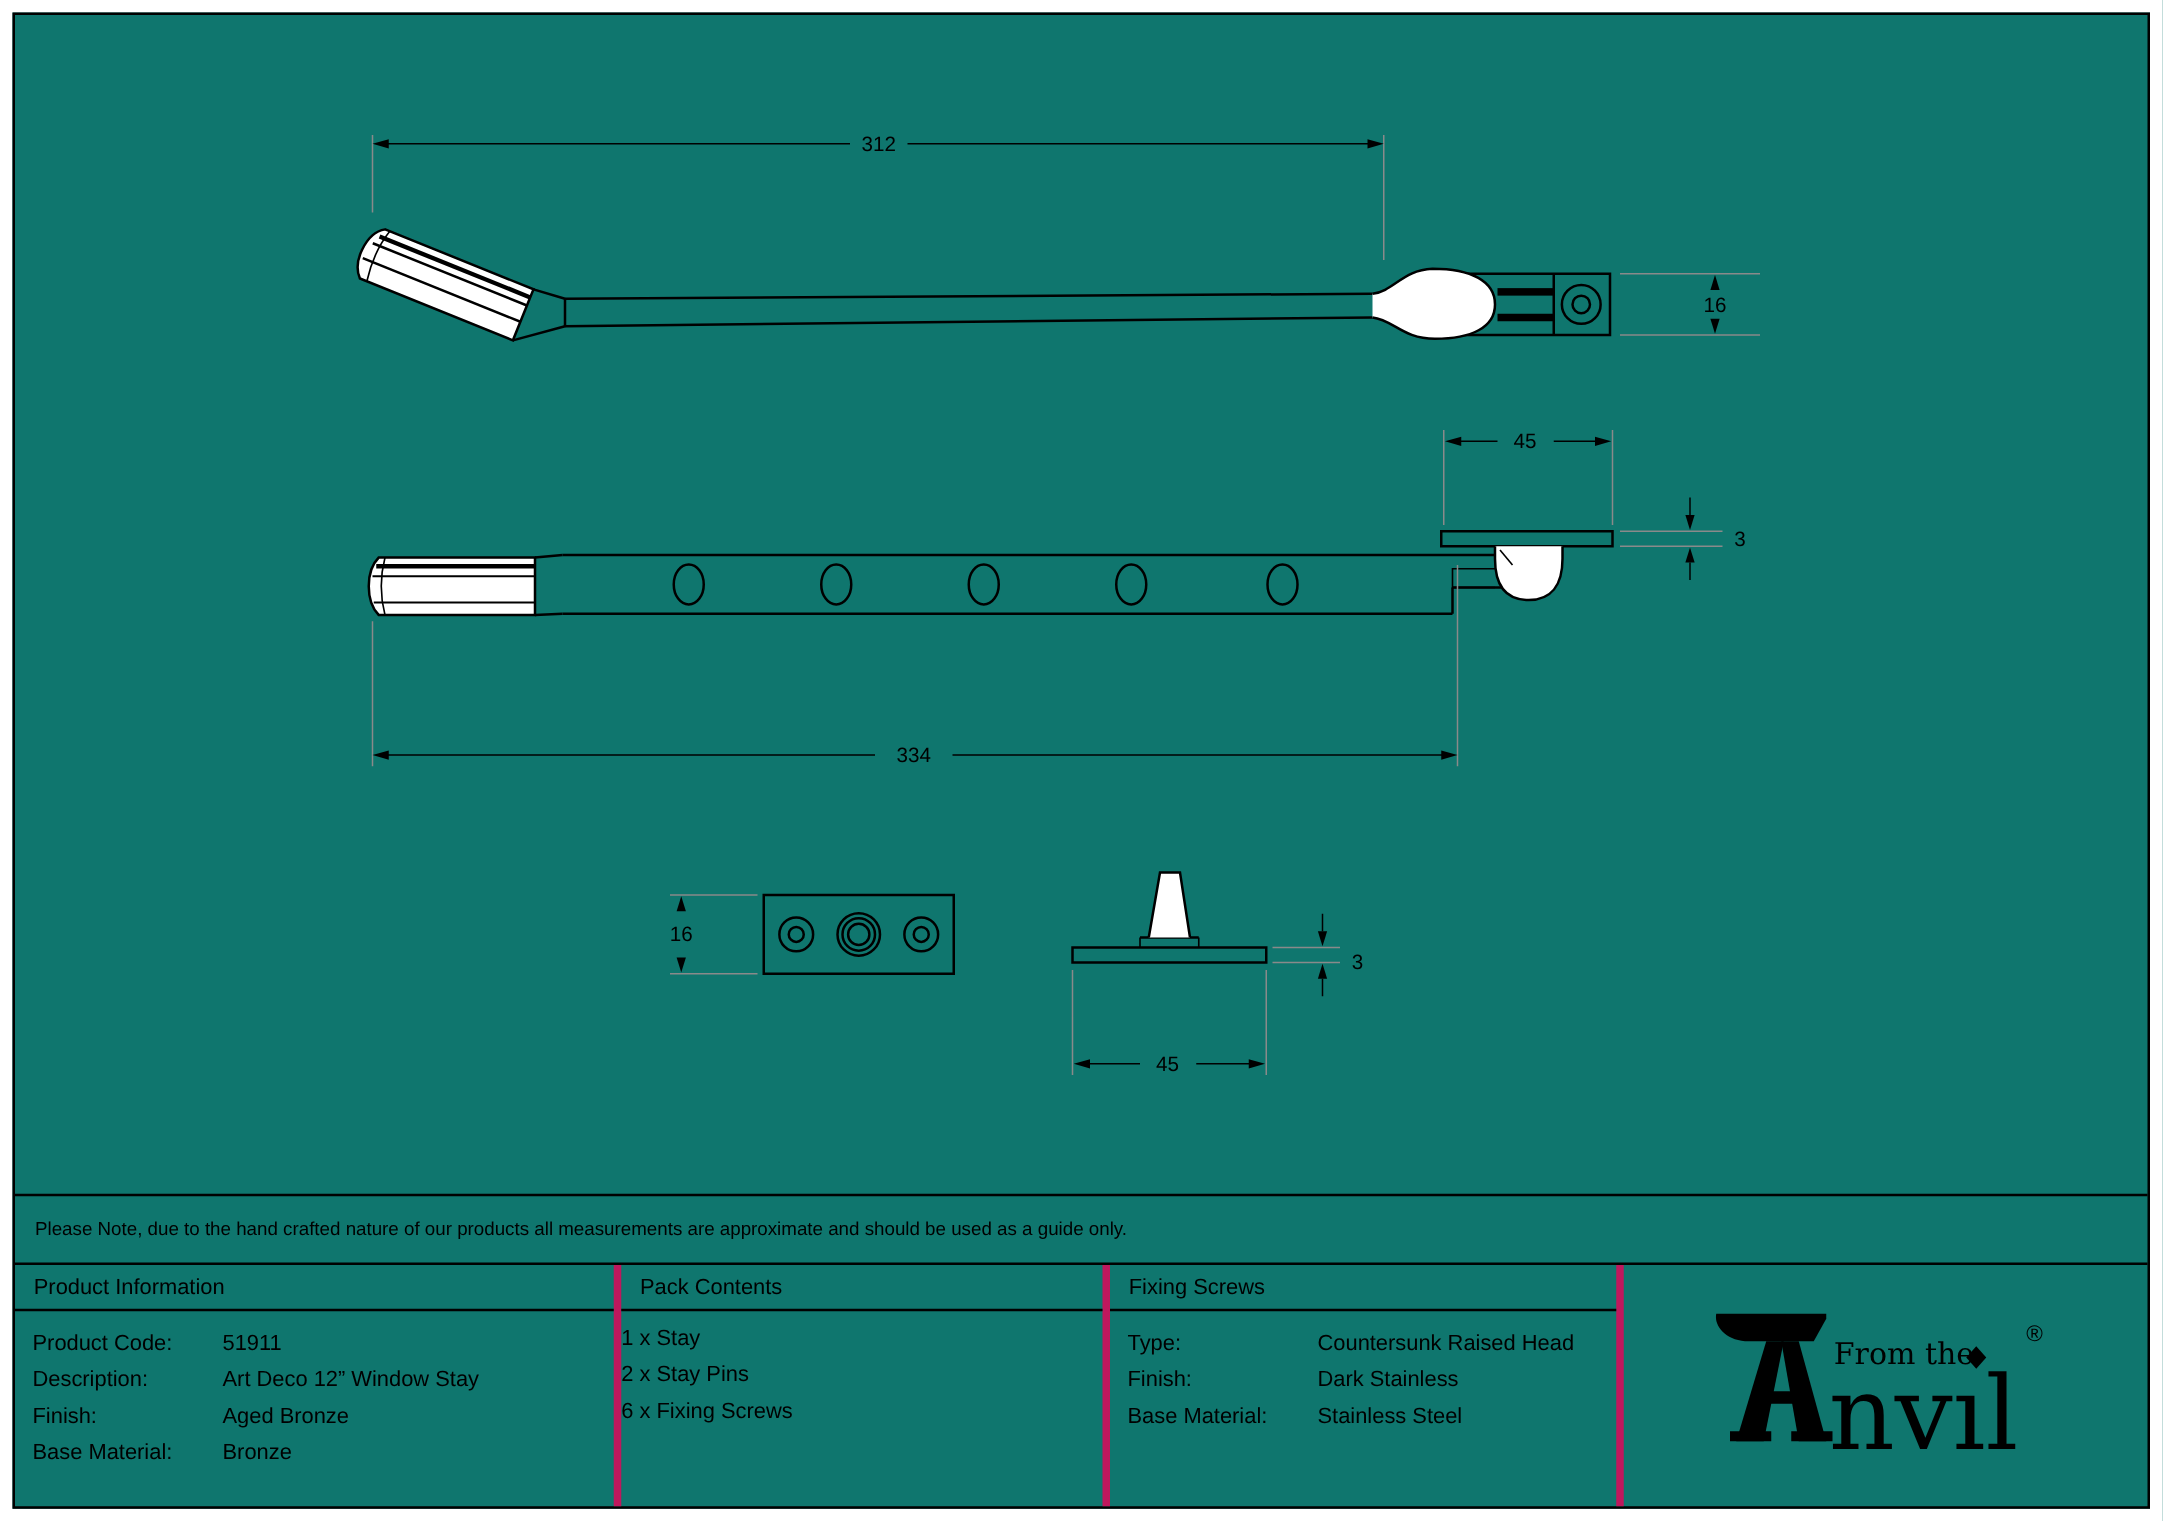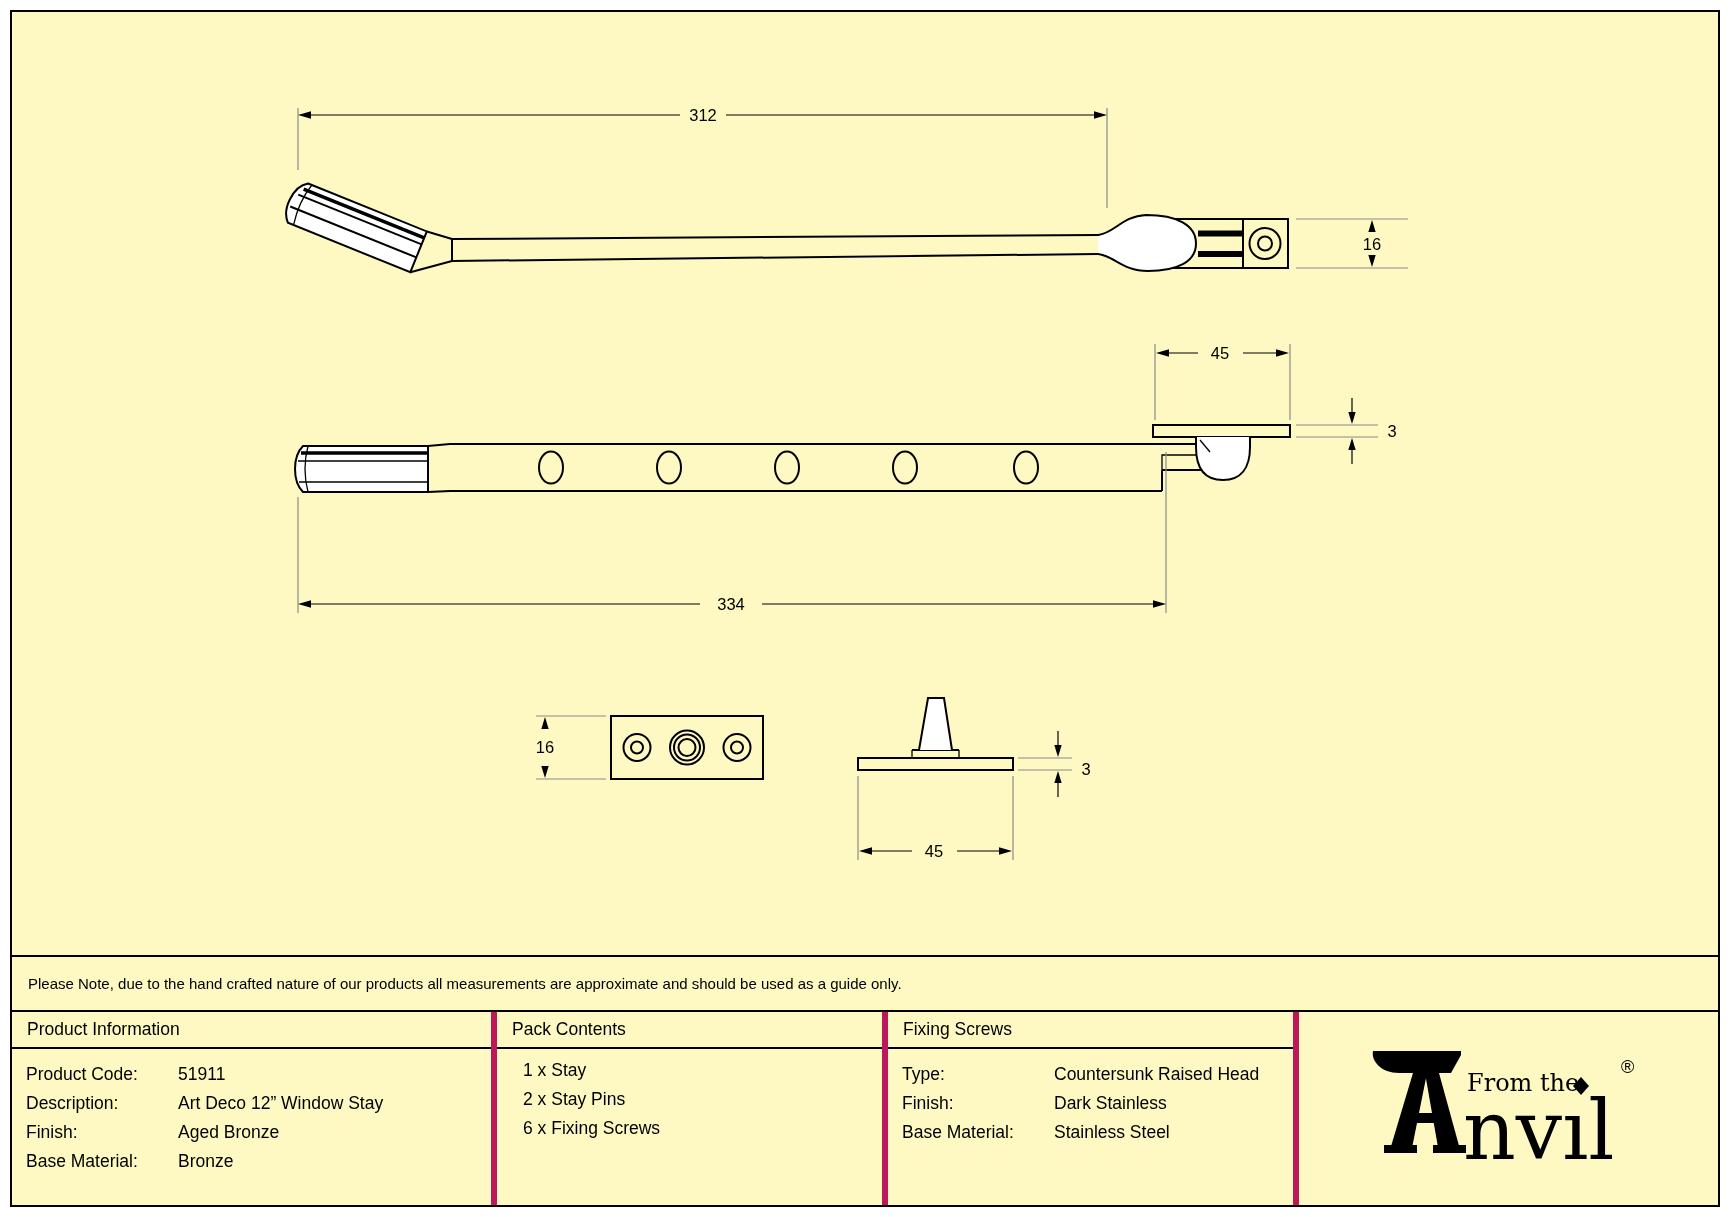--- a/index.html
+++ b/index.html
@@ -1,28 +1,28 @@
 <!DOCTYPE html>
 <html><head>
 <meta charset="utf-8">
 <style>
   html,body{margin:0;padding:0;background:#fff;width:1730px;height:1217px;overflow:hidden;
             font-family:"Liberation Sans",sans-serif;color:#000;}
-  .frame{position:absolute;left:10px;top:10px;width:1710px;height:1197px;border:2px solid #000;box-sizing:border-box;background:#fef9c3;}
+  .frame{position:absolute;left:10px;top:10px;width:1710px;height:1197px;border:2px solid #000;box-sizing:border-box;background:#0f766e;}
   .drawing-svg{position:absolute;left:0;top:0;width:1706px;height:943px;}
   .note-row{position:absolute;left:0;top:943px;width:100%;height:55px;border-top:2px solid #000;box-sizing:border-box;
             display:flex;align-items:center;padding-left:16px;font-size:15px;}
   .grid{position:absolute;left:0;right:0;top:998px;bottom:0;border-top:2px solid #000;display:flex;}
   .gcol{border-right:6px solid #be185d;box-sizing:border-box;}
   .gcol1{width:485px}.gcol2{width:391px}.gcol3{width:411px}
   .gcol-logo{flex:1;border-right:none;display:flex;align-items:center;justify-content:center;}
   .ghead{height:37px;border-bottom:2px solid #000;box-sizing:border-box;display:flex;align-items:center;
          padding-left:15px;font-size:17.5px;}
   .gbody{padding:7px 0 0 14px;}
-  .gbody.pack{padding-left:26px;}
+  .gbody.pack{padding-left:0;}
   .trow{display:flex;height:29px;align-items:flex-end;font-size:17.5px;}
   .tlabel{width:152px;flex:none;}
   .titem{height:29px;display:flex;align-items:center;font-size:17.5px;}
   
   .obj{fill:none;stroke:#000;stroke-width:2;}
   .objw{fill:#fff;stroke:#000;stroke-width:2;}
   .thin{fill:none;stroke:#000;stroke-width:1.3;}
   .dim{stroke:#000;stroke-width:1.2;fill:none;}
   .ext{stroke:#8a8a8a;stroke-width:1.2;fill:none;}
   .arr{fill:#000;stroke:none;}

